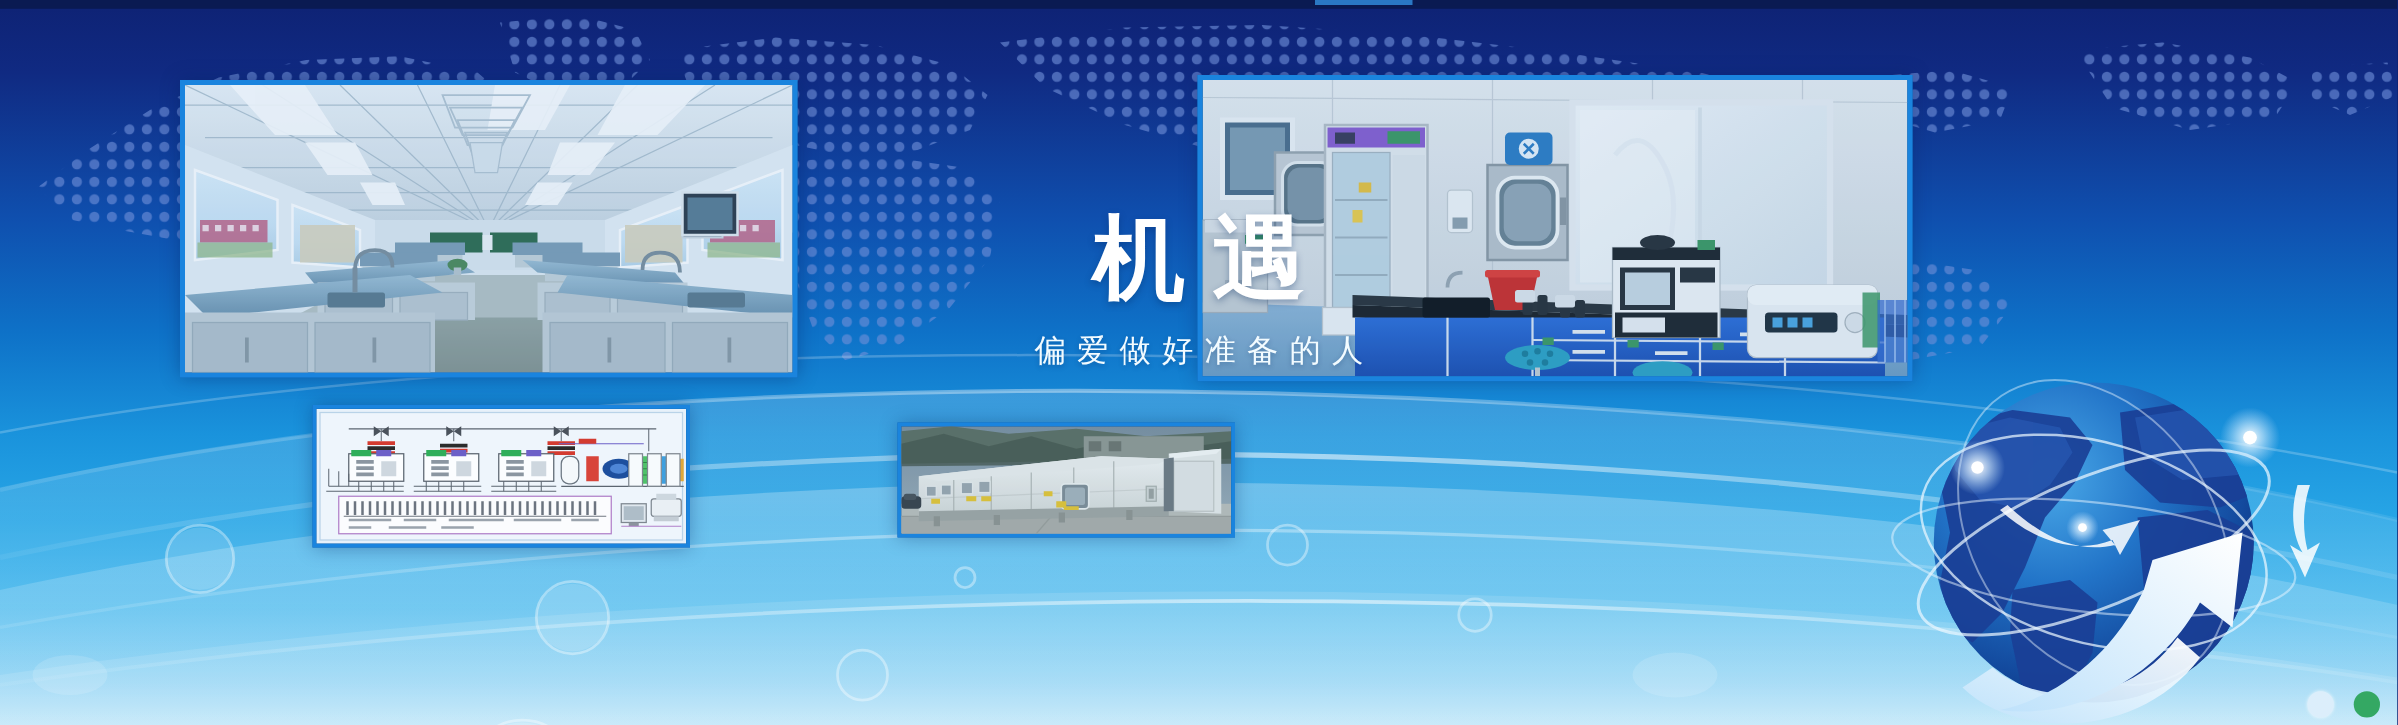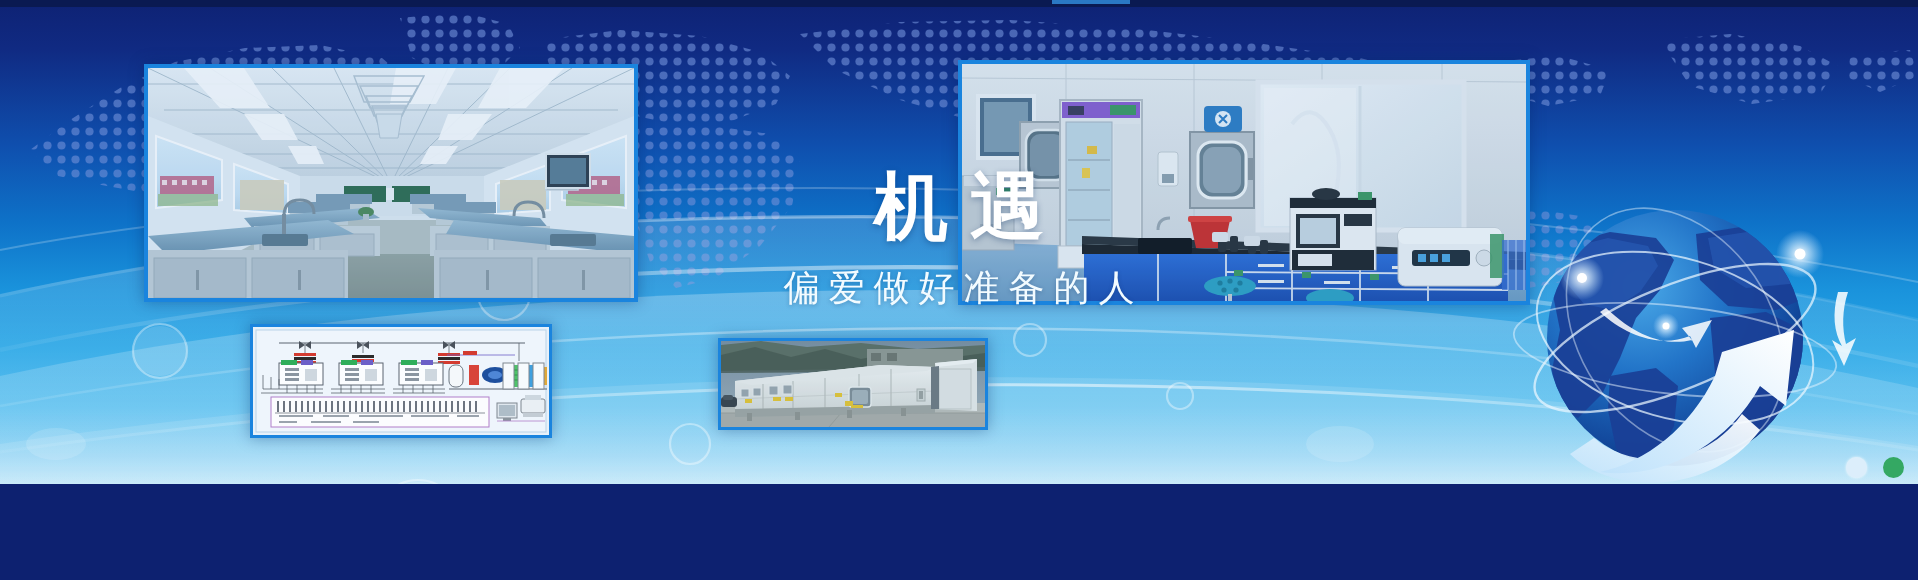--- a/index.html
+++ b/index.html
@@ -6,21 +6,21 @@
   * { margin:0; padding:0; box-sizing:border-box; }
   html, body {
     width:1918px; height:580px;
     overflow:hidden;
     font-family:"Liberation Sans", sans-serif;
     background:#0d2170;
   }
 
   .banner {
     position:relative;
-    width:1918px; height:484px;
+    width:1918px; height:580px;
     overflow:hidden;
     background:
       linear-gradient(180deg,
         #0e2274 0%,
         #102a82 10%,
         #0f4fae 30%,
         #0e72c8 46%,
         #1a93dc 60%,
         #28a6e6 72%,
         #4fbbee 84%,
@@ -90,21 +90,21 @@
     font-size:74px;
     font-weight:bold;
     letter-spacing:22px;
     text-indent:22px;
     line-height:1.05;
     text-shadow:0 2px 6px rgba(0,40,95,.35);
   }
   .subline {
     margin-top:18px;
     color:#f2fbff;
-    font-size:36px;
+    font-size:25px;
     font-weight:normal;
     letter-spacing:9px;
     text-indent:9px;
     text-shadow:0 1px 4px rgba(0,40,95,.3);
   }
 
   
   .dots {
     position:absolute;
     right:14px; bottom:6px;

